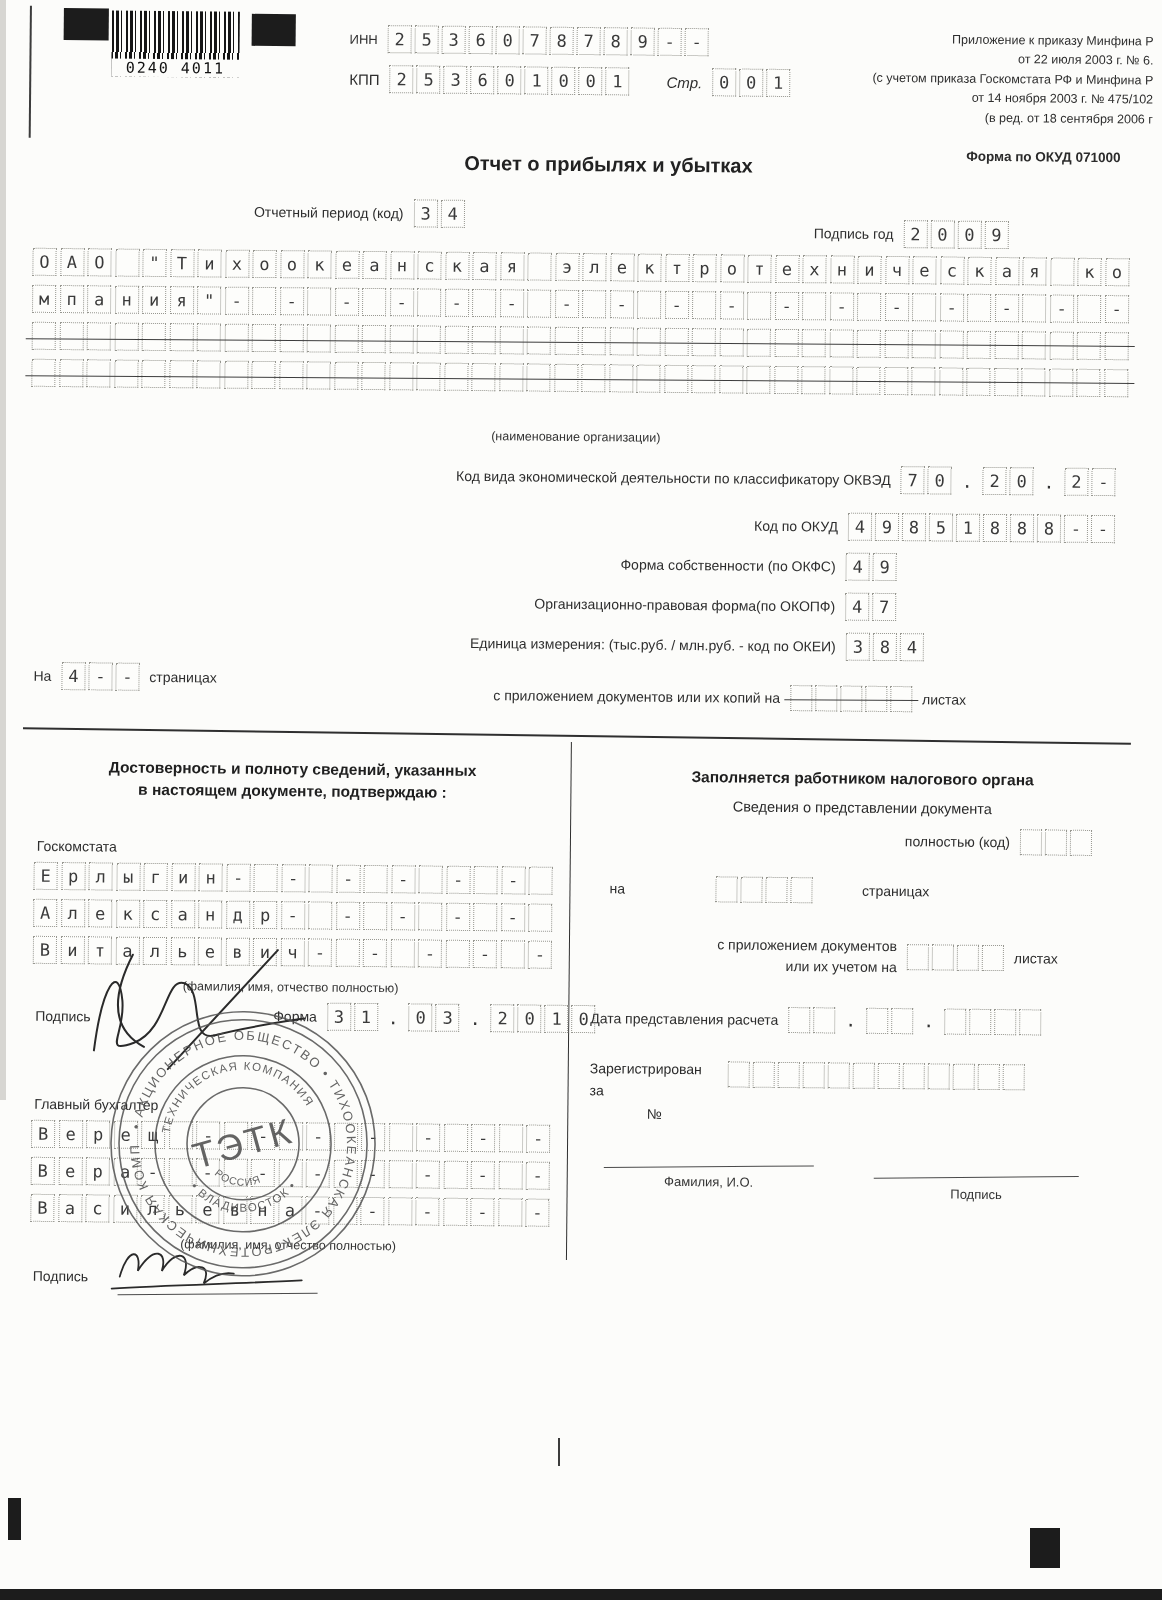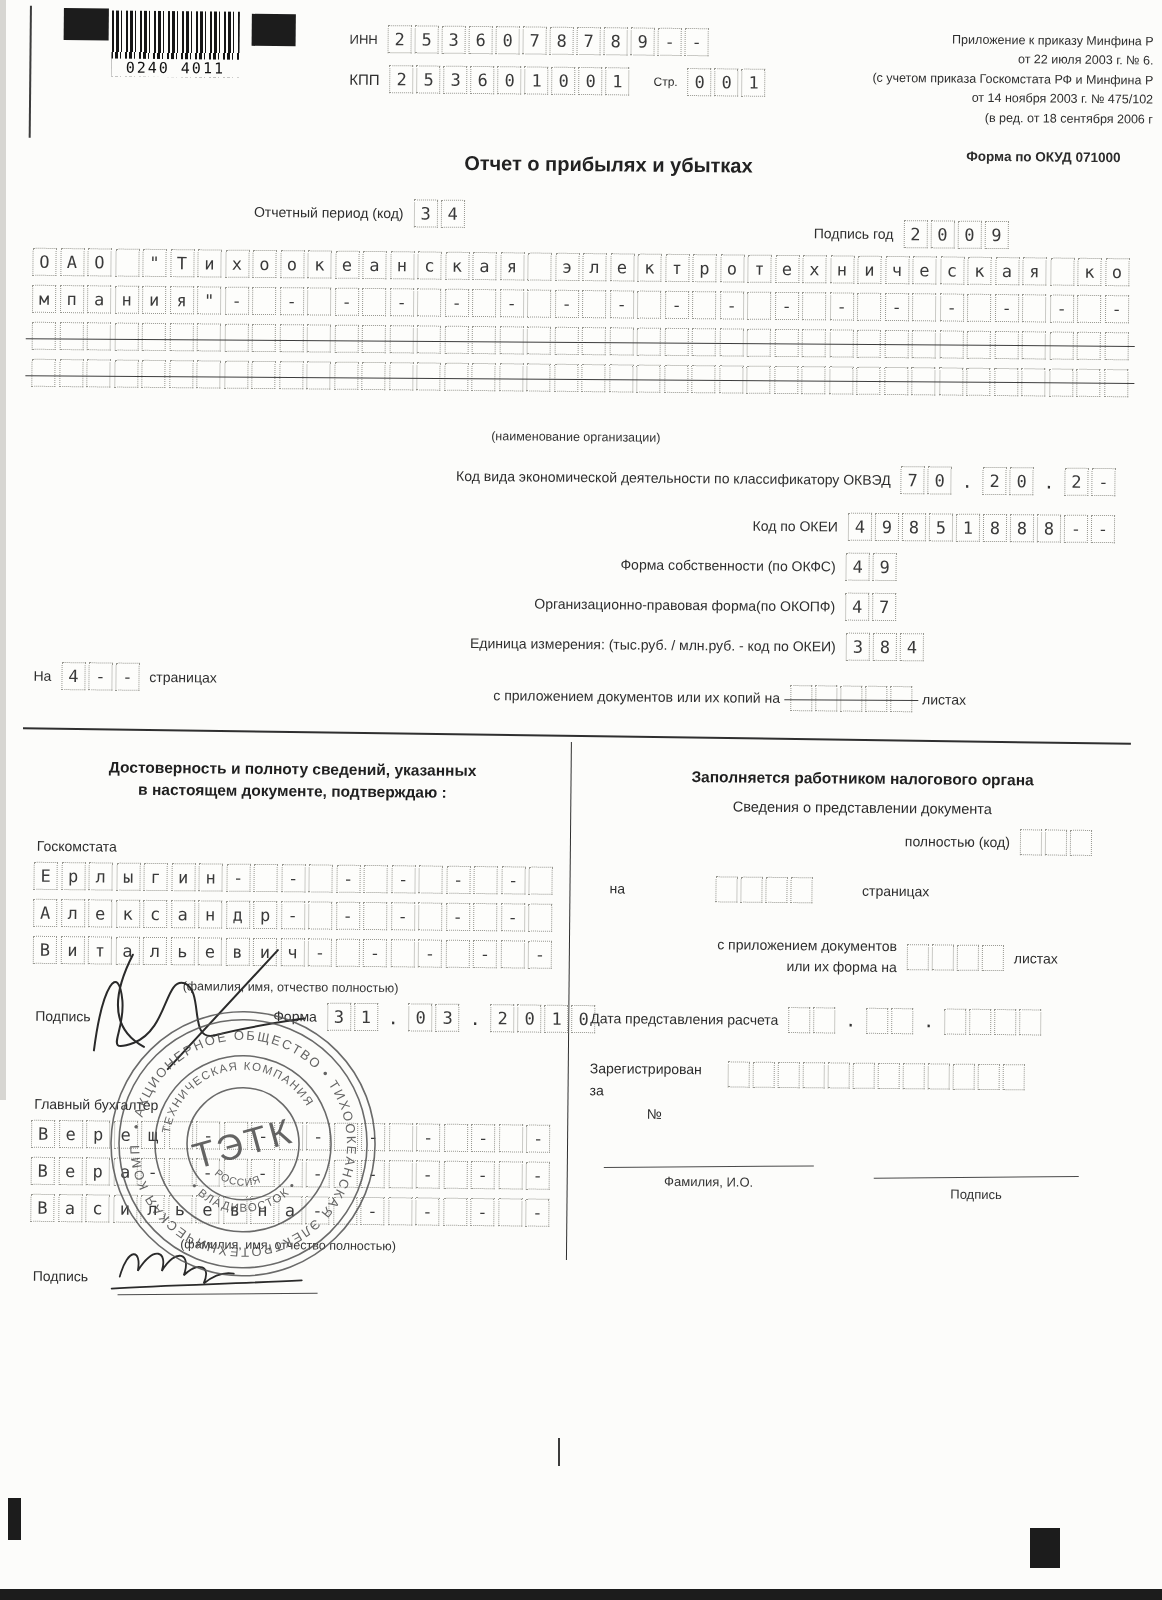--- a/index.html
+++ b/index.html
@@ -80,21 +80,21 @@
           <span class="cell">2</span>
           <span class="cell">5</span>
           <span class="cell">3</span>
           <span class="cell">6</span>
           <span class="cell">0</span>
           <span class="cell">1</span>
           <span class="cell">0</span>
           <span class="cell">0</span>
           <span class="cell">1</span>
         </span>
-      <span class="lbl" style="font-size:12px;margin-left:14px;">Стр.</span>
+      <span class="lbl" style="font-size:15px;margin-left:27px;font-style:italic;">Стр.</span>
       <span class="cells">
           <span class="cell">0</span>
           <span class="cell">0</span>
           <span class="cell">1</span>
         </span>
     </div>
 
     <div class="apx">
       <div>Приложение к приказу Минфина Р</div>
       <div>от 22 июля 2003 г. № 6.</div>
@@ -306,21 +306,21 @@
           <span class="cell">2</span>
           <span class="cell">0</span>
         </span>
       <span class="dotsep">.</span>
       <span class="cells">
           <span class="cell">2</span>
           <span class="cell">-</span>
         </span>
     </div>
     <div class="abs row" style="left:0;top:505px;width:1120px;justify-content:flex-end;">
-      <span class="lbl">Код по ОКЕИ</span>
+      <span class="lbl">Код по ОКУД</span>
       <span class="cells">
           <span class="cell">4</span>
           <span class="cell">9</span>
           <span class="cell">8</span>
           <span class="cell">5</span>
           <span class="cell">1</span>
           <span class="cell">8</span>
           <span class="cell">8</span>
           <span class="cell">8</span>
           <span class="cell">-</span>
@@ -594,21 +594,21 @@
           <span class="cell"></span>
           <span class="cell"></span>
           <span class="cell"></span>
           <span class="cell"></span>
         </span>
       <span class="lbl" style="margin-left:40px;">страницах</span>
     </div>
 
     <div class="abs row" style="left:618px;top:928px;">
       <span class="lbl" style="text-align:right;white-space:normal;width:288px;line-height:1.5;">
-        <span>с приложением документов</span><br><span>или их форма на</span>
+        <span>с приложением документов</span><br><span>или их учетом на</span>
       </span>
       <span class="cells small">
           <span class="cell"></span>
           <span class="cell"></span>
           <span class="cell"></span>
           <span class="cell"></span>
         </span>
       <span class="lbl">листах</span>
     </div>
 

